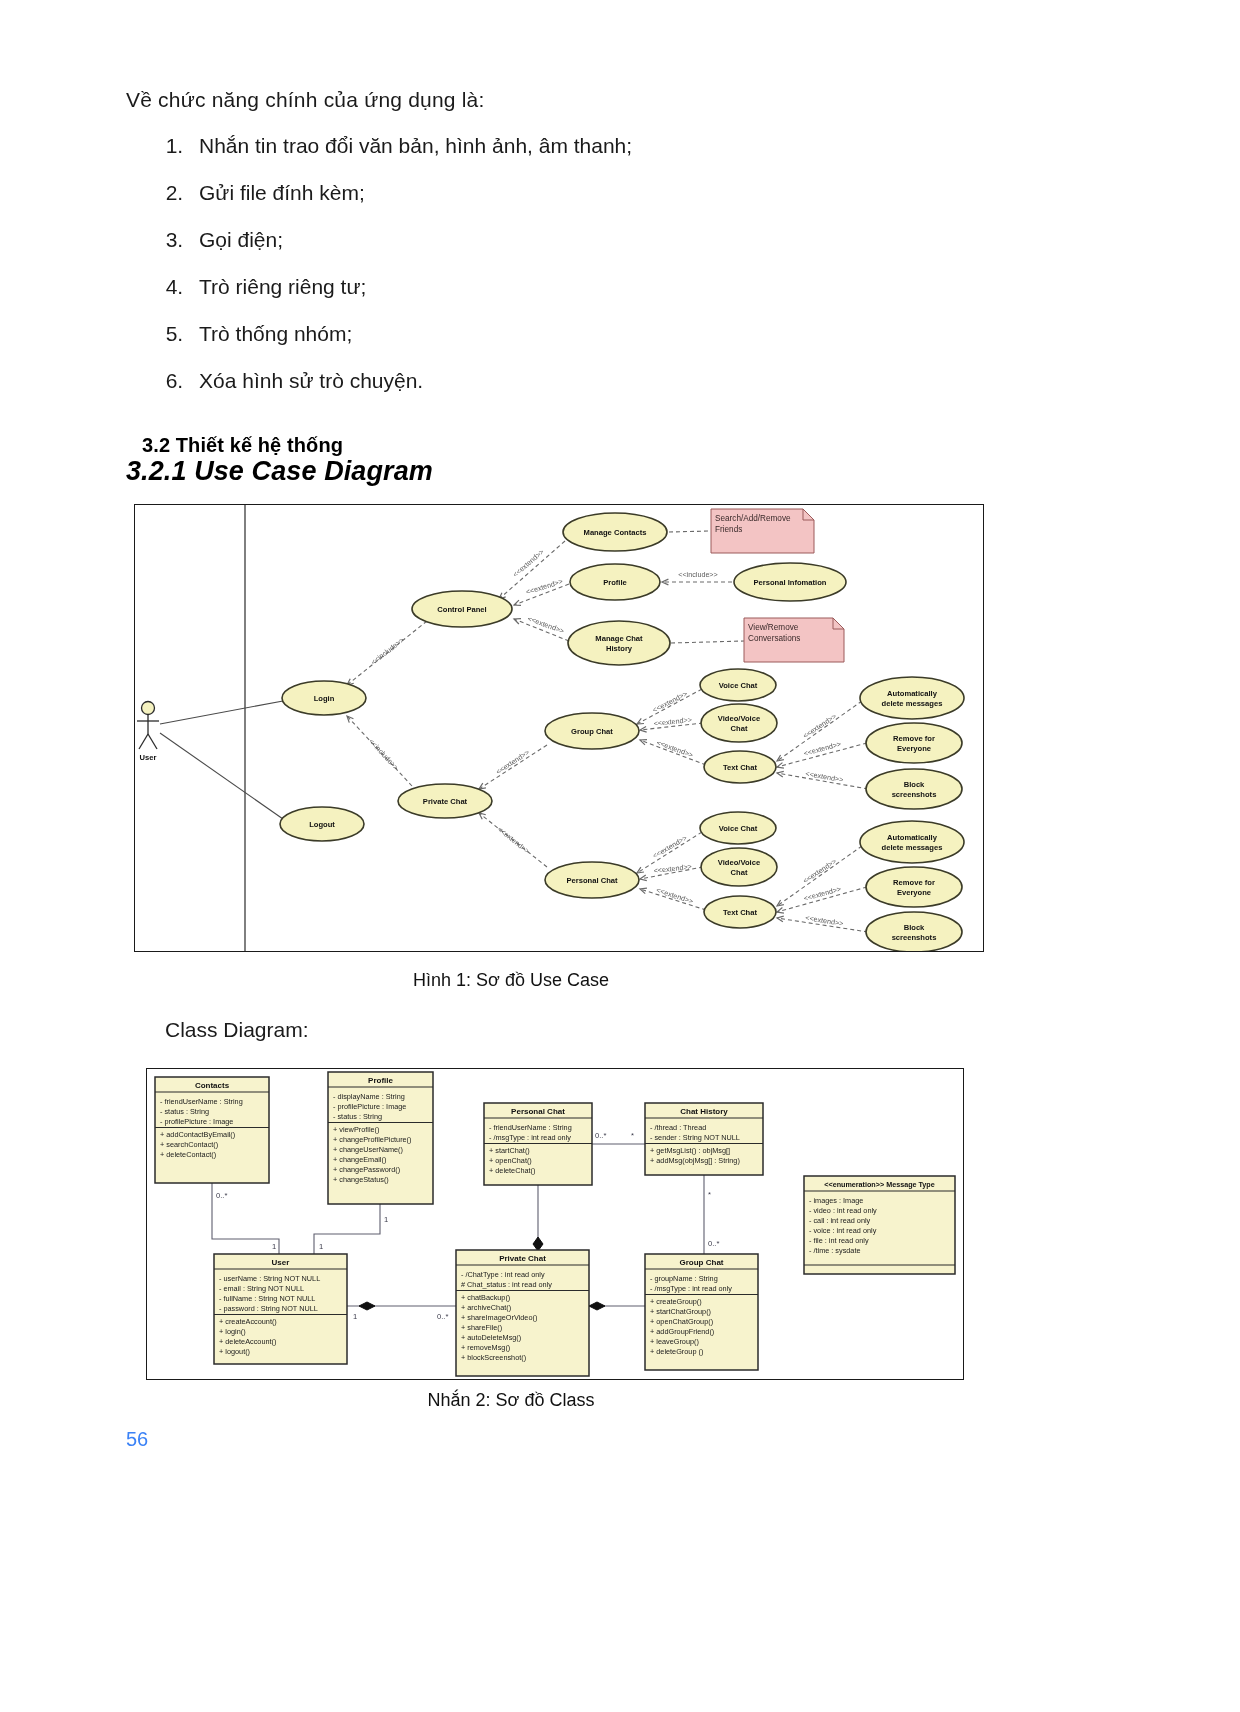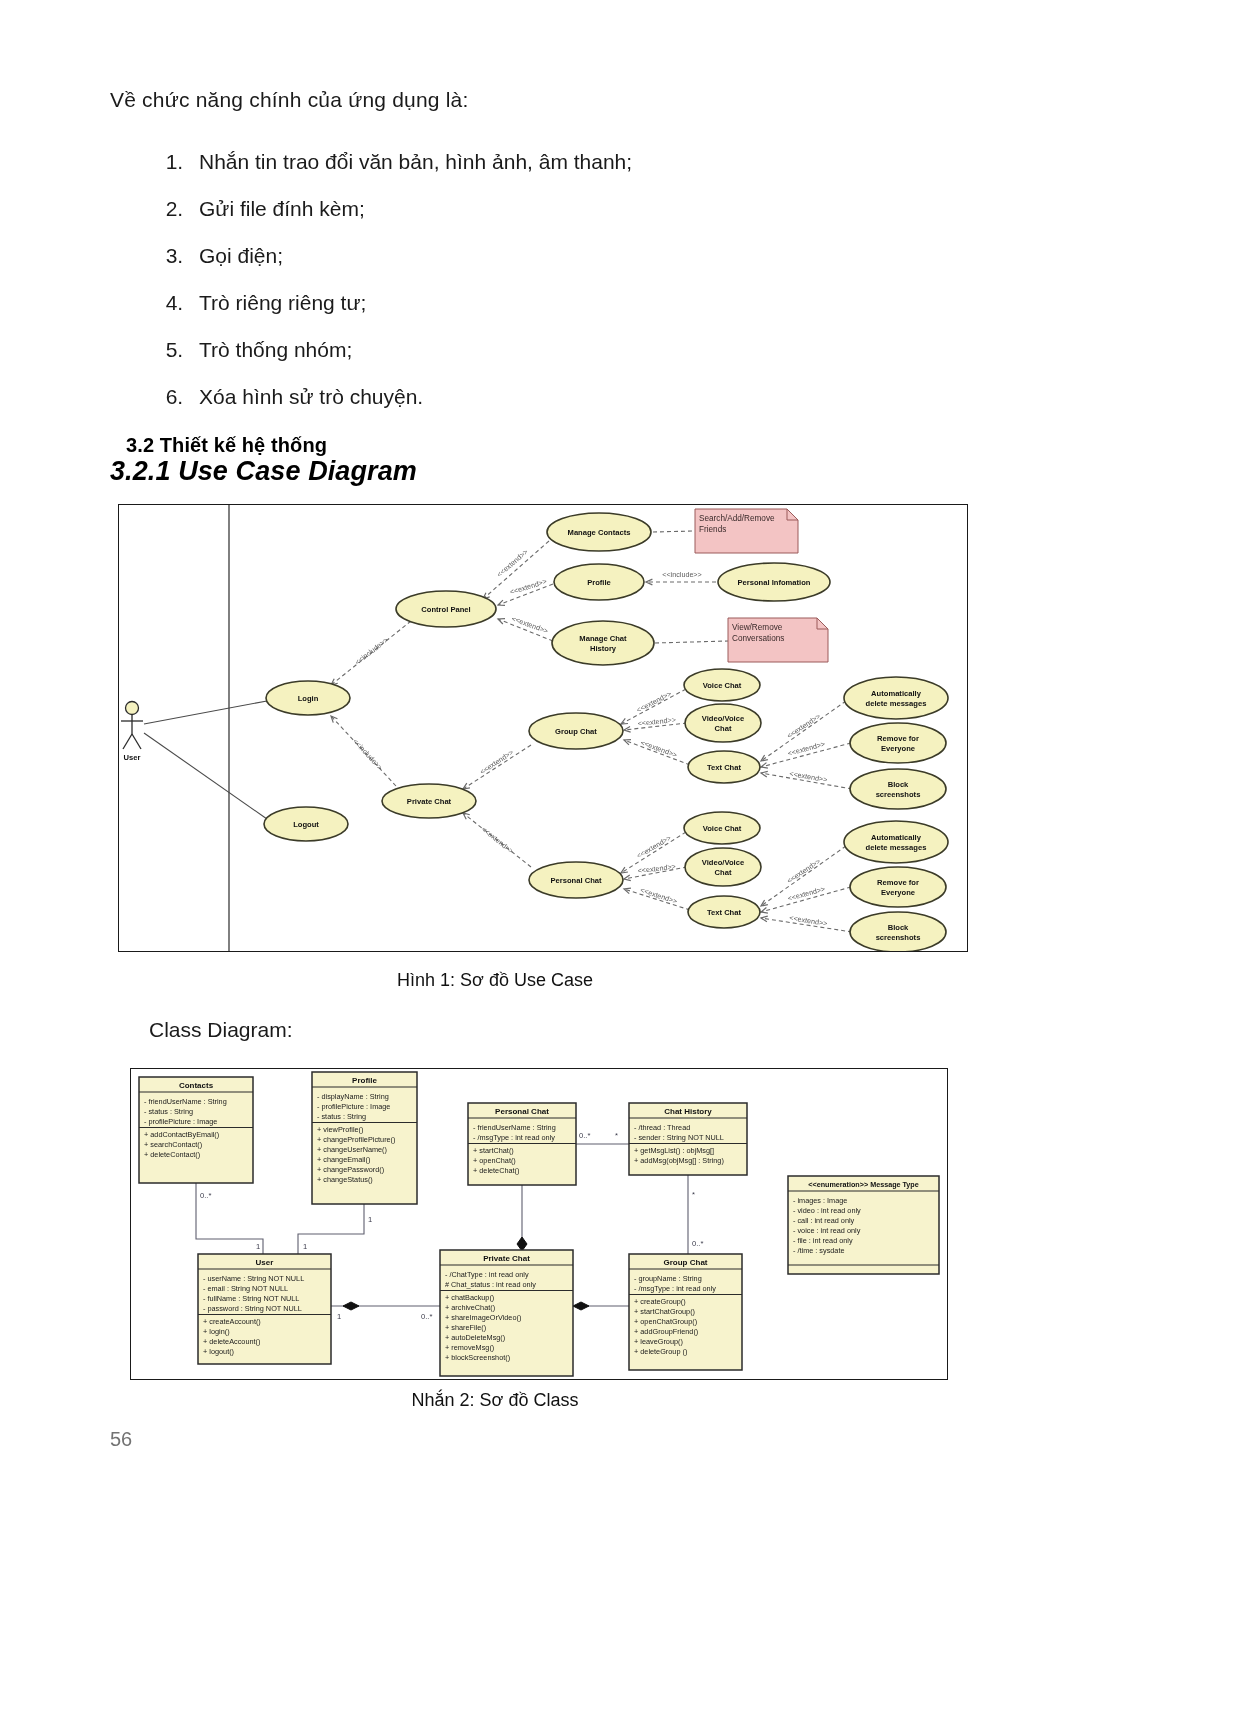--- a/index.html
+++ b/index.html
@@ -4,50 +4,50 @@
 <style>
   html,body{margin:0;padding:0;}
   body{
     width:1240px;height:1712px;
     background:#ffffff;
     font-family:"Liberation Sans", sans-serif;
     color:#000;
     position:relative;
     overflow:hidden;
   }
-  .page{position:absolute;left:0;top:0;width:997px;height:1712px;}
+  .page{position:absolute;left:16px;top:0;width:997px;height:1712px;}
 
   
   .intro{
     position:absolute;left:110px;top:88px;width:780px;
     font-size:21px;letter-spacing:.2px;color:#1b1b1b;
   }
   ol.funclist{
     position:absolute;left:133px;top:134px;width:760px;
-    margin:16px;padding:0 0 0 40px;
+    margin:0;padding:0 0 0 40px;
     list-style:decimal;
     font-size:21px;color:#1b1b1b;
   }
   ol.funclist li{margin:0 0 23px 0;padding-left:10px;}
 
   h2.sec{
     position:absolute;left:110px;top:418px;
     margin:16px;font-size:20px;font-weight:bold;letter-spacing:.1px;
   }
   h3.sub{
     position:absolute;left:110px;top:456px;
     margin:0;font-size:27px;font-weight:bold;font-style:italic;letter-spacing:.1px;
   }
   .classlabel{
     position:absolute;left:110px;top:1018px;
     font-size:21px;color:#1b1b1b;margin-left:39px;
   }
   .pagenum{
     position:absolute;left:110px;top:1428px;
-    font-size:20px;color:#737373;
+    font-size:20px;color:#3b82f6;
   }
 
   
   .caption{
     position:absolute;width:1240px;text-align:center;
     font-size:18px;color:#111;
   }
   .caption b{font-weight:normal;}
   #cap1{left:-125px;top:970px;}
   #cap2{left:-125px;top:1390px;}

